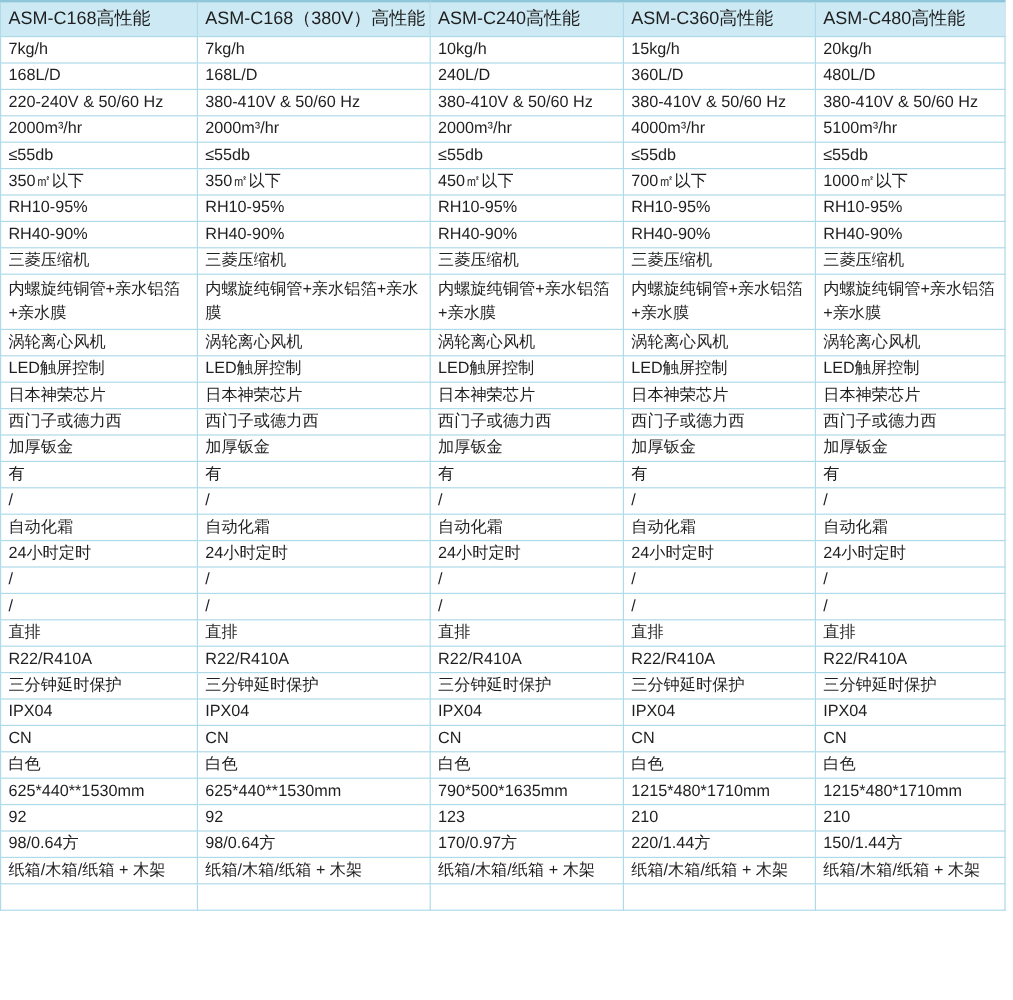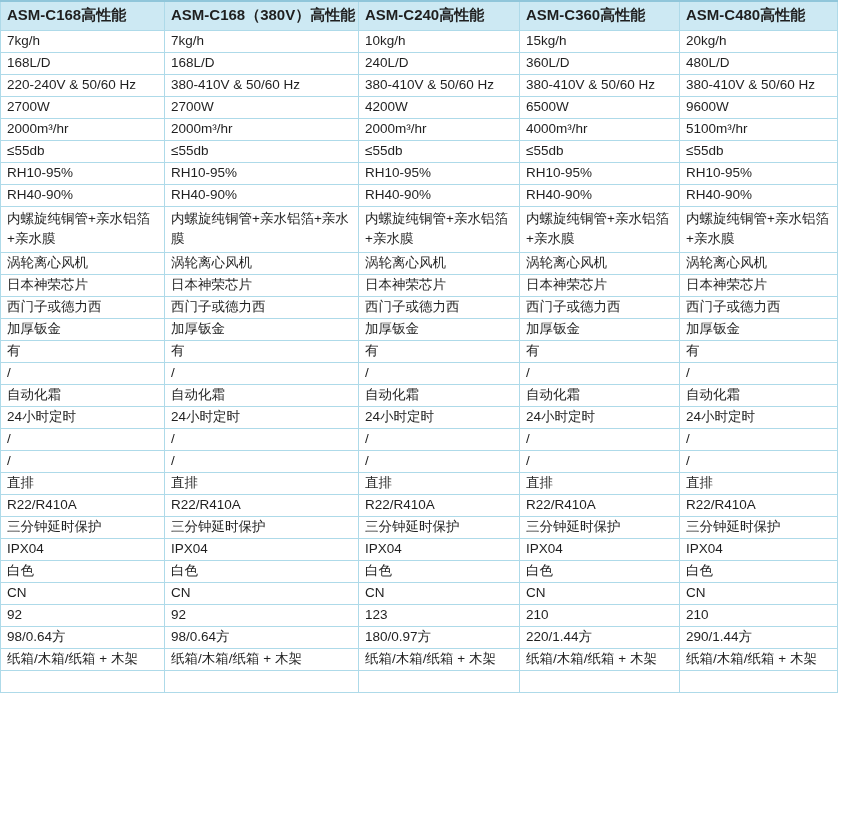--- a/index.html
+++ b/index.html
@@ -18,21 +18,21 @@
   }
   .spec-table col.c1 { width: 164px; }
   .spec-table col.c2 { width: 194px; }
   .spec-table col.c3 { width: 161px; }
   .spec-table col.c4 { width: 160px; }
   .spec-table col.c5 { width: 158px; }
   .spec-table th {
     background: var(--header-bg, #cde9f3);
     color: var(--text-col, #1f1f1f);
     font-size: 15px;
-    font-weight: bold;
+    font-weight: normal;
     text-align: left;
     height: 29px;
     padding: 0 2px 0 6px;
     border: 1px solid var(--border-col, #aedae9);
     border-top: 2px solid var(--top-line, #90c6da);
     white-space: nowrap;
     overflow: hidden;
   }
   .spec-table td {
     background: #ffffff;
@@ -86,186 +86,207 @@
           <td>480L/D</td>
         </tr>
         <tr>
           <td>220-240V &amp; 50/60 Hz</td>
           <td>380-410V &amp; 50/60 Hz</td>
           <td>380-410V &amp; 50/60 Hz</td>
           <td>380-410V &amp; 50/60 Hz</td>
           <td>380-410V &amp; 50/60 Hz</td>
         </tr>
         <tr>
-          <td>2700W</td>
-          <td>2700W</td>
-          <td>4200W</td>
-          <td>6500W</td>
-          <td>9600W</td>
-        </tr>
-        <tr>
           <td>2000m³/hr</td>
           <td>2000m³/hr</td>
           <td>2000m³/hr</td>
           <td>4000m³/hr</td>
           <td>5100m³/hr</td>
         </tr>
         <tr>
           <td>≤55db</td>
           <td>≤55db</td>
           <td>≤55db</td>
           <td>≤55db</td>
           <td>≤55db</td>
         </tr>
         <tr>
-          <td>RH10-95%</td>
-          <td>RH10-95%</td>
-          <td>RH10-95%</td>
-          <td>RH10-95%</td>
-          <td>RH10-95%</td>
-        </tr>
-        <tr>
-          <td>RH40-90%</td>
-          <td>RH40-90%</td>
-          <td>RH40-90%</td>
-          <td>RH40-90%</td>
-          <td>RH40-90%</td>
+          <td>350㎡以下</td>
+          <td>350㎡以下</td>
+          <td>450㎡以下</td>
+          <td>700㎡以下</td>
+          <td>1000㎡以下</td>
+        </tr>
+        <tr>
+          <td>RH10-95%</td>
+          <td>RH10-95%</td>
+          <td>RH10-95%</td>
+          <td>RH10-95%</td>
+          <td>RH10-95%</td>
+        </tr>
+        <tr>
+          <td>RH40-90%</td>
+          <td>RH40-90%</td>
+          <td>RH40-90%</td>
+          <td>RH40-90%</td>
+          <td>RH40-90%</td>
+        </tr>
+        <tr>
+          <td>三菱压缩机</td>
+          <td>三菱压缩机</td>
+          <td>三菱压缩机</td>
+          <td>三菱压缩机</td>
+          <td>三菱压缩机</td>
         </tr>
         <tr class="tall">
           <td>内螺旋纯铜管+亲水铝箔+亲水膜</td>
           <td>内螺旋纯铜管+亲水铝箔+亲水膜</td>
           <td>内螺旋纯铜管+亲水铝箔+亲水膜</td>
           <td>内螺旋纯铜管+亲水铝箔+亲水膜</td>
           <td>内螺旋纯铜管+亲水铝箔+亲水膜</td>
         </tr>
         <tr>
           <td>涡轮离心风机</td>
           <td>涡轮离心风机</td>
           <td>涡轮离心风机</td>
           <td>涡轮离心风机</td>
           <td>涡轮离心风机</td>
         </tr>
         <tr>
-          <td>日本神荣芯片</td>
-          <td>日本神荣芯片</td>
-          <td>日本神荣芯片</td>
-          <td>日本神荣芯片</td>
-          <td>日本神荣芯片</td>
-        </tr>
-        <tr>
-          <td>西门子或德力西</td>
-          <td>西门子或德力西</td>
-          <td>西门子或德力西</td>
-          <td>西门子或德力西</td>
-          <td>西门子或德力西</td>
-        </tr>
-        <tr>
-          <td>加厚钣金</td>
-          <td>加厚钣金</td>
-          <td>加厚钣金</td>
-          <td>加厚钣金</td>
-          <td>加厚钣金</td>
-        </tr>
-        <tr>
-          <td>有</td>
-          <td>有</td>
-          <td>有</td>
-          <td>有</td>
-          <td>有</td>
-        </tr>
-        <tr>
-          <td>/</td>
-          <td>/</td>
-          <td>/</td>
-          <td>/</td>
-          <td>/</td>
-        </tr>
-        <tr>
-          <td>自动化霜</td>
-          <td>自动化霜</td>
-          <td>自动化霜</td>
-          <td>自动化霜</td>
-          <td>自动化霜</td>
-        </tr>
-        <tr>
-          <td>24小时定时</td>
-          <td>24小时定时</td>
-          <td>24小时定时</td>
-          <td>24小时定时</td>
-          <td>24小时定时</td>
-        </tr>
-        <tr>
-          <td>/</td>
-          <td>/</td>
-          <td>/</td>
-          <td>/</td>
-          <td>/</td>
-        </tr>
-        <tr>
-          <td>/</td>
-          <td>/</td>
-          <td>/</td>
-          <td>/</td>
-          <td>/</td>
-        </tr>
-        <tr>
-          <td>直排</td>
-          <td>直排</td>
-          <td>直排</td>
-          <td>直排</td>
-          <td>直排</td>
-        </tr>
-        <tr>
-          <td>R22/R410A</td>
-          <td>R22/R410A</td>
-          <td>R22/R410A</td>
-          <td>R22/R410A</td>
-          <td>R22/R410A</td>
-        </tr>
-        <tr>
-          <td>三分钟延时保护</td>
-          <td>三分钟延时保护</td>
-          <td>三分钟延时保护</td>
-          <td>三分钟延时保护</td>
-          <td>三分钟延时保护</td>
-        </tr>
-        <tr>
-          <td>IPX04</td>
-          <td>IPX04</td>
-          <td>IPX04</td>
-          <td>IPX04</td>
-          <td>IPX04</td>
-        </tr>
-        <tr>
-          <td>白色</td>
-          <td>白色</td>
-          <td>白色</td>
-          <td>白色</td>
-          <td>白色</td>
-        </tr>
-        <tr>
-          <td>CN</td>
-          <td>CN</td>
-          <td>CN</td>
-          <td>CN</td>
-          <td>CN</td>
+          <td>LED触屏控制</td>
+          <td>LED触屏控制</td>
+          <td>LED触屏控制</td>
+          <td>LED触屏控制</td>
+          <td>LED触屏控制</td>
+        </tr>
+        <tr>
+          <td>日本神荣芯片</td>
+          <td>日本神荣芯片</td>
+          <td>日本神荣芯片</td>
+          <td>日本神荣芯片</td>
+          <td>日本神荣芯片</td>
+        </tr>
+        <tr>
+          <td>西门子或德力西</td>
+          <td>西门子或德力西</td>
+          <td>西门子或德力西</td>
+          <td>西门子或德力西</td>
+          <td>西门子或德力西</td>
+        </tr>
+        <tr>
+          <td>加厚钣金</td>
+          <td>加厚钣金</td>
+          <td>加厚钣金</td>
+          <td>加厚钣金</td>
+          <td>加厚钣金</td>
+        </tr>
+        <tr>
+          <td>有</td>
+          <td>有</td>
+          <td>有</td>
+          <td>有</td>
+          <td>有</td>
+        </tr>
+        <tr>
+          <td>/</td>
+          <td>/</td>
+          <td>/</td>
+          <td>/</td>
+          <td>/</td>
+        </tr>
+        <tr>
+          <td>自动化霜</td>
+          <td>自动化霜</td>
+          <td>自动化霜</td>
+          <td>自动化霜</td>
+          <td>自动化霜</td>
+        </tr>
+        <tr>
+          <td>24小时定时</td>
+          <td>24小时定时</td>
+          <td>24小时定时</td>
+          <td>24小时定时</td>
+          <td>24小时定时</td>
+        </tr>
+        <tr>
+          <td>/</td>
+          <td>/</td>
+          <td>/</td>
+          <td>/</td>
+          <td>/</td>
+        </tr>
+        <tr>
+          <td>/</td>
+          <td>/</td>
+          <td>/</td>
+          <td>/</td>
+          <td>/</td>
+        </tr>
+        <tr>
+          <td>直排</td>
+          <td>直排</td>
+          <td>直排</td>
+          <td>直排</td>
+          <td>直排</td>
+        </tr>
+        <tr>
+          <td>R22/R410A</td>
+          <td>R22/R410A</td>
+          <td>R22/R410A</td>
+          <td>R22/R410A</td>
+          <td>R22/R410A</td>
+        </tr>
+        <tr>
+          <td>三分钟延时保护</td>
+          <td>三分钟延时保护</td>
+          <td>三分钟延时保护</td>
+          <td>三分钟延时保护</td>
+          <td>三分钟延时保护</td>
+        </tr>
+        <tr>
+          <td>IPX04</td>
+          <td>IPX04</td>
+          <td>IPX04</td>
+          <td>IPX04</td>
+          <td>IPX04</td>
+        </tr>
+        <tr>
+          <td>CN</td>
+          <td>CN</td>
+          <td>CN</td>
+          <td>CN</td>
+          <td>CN</td>
+        </tr>
+        <tr>
+          <td>白色</td>
+          <td>白色</td>
+          <td>白色</td>
+          <td>白色</td>
+          <td>白色</td>
+        </tr>
+        <tr>
+          <td>625*440**1530mm</td>
+          <td>625*440**1530mm</td>
+          <td>790*500*1635mm</td>
+          <td>1215*480*1710mm</td>
+          <td>1215*480*1710mm</td>
         </tr>
         <tr>
           <td>92</td>
           <td>92</td>
           <td>123</td>
           <td>210</td>
           <td>210</td>
         </tr>
         <tr>
           <td>98/0.64方</td>
           <td>98/0.64方</td>
-          <td>180/0.97方</td>
+          <td>170/0.97方</td>
           <td>220/1.44方</td>
-          <td>290/1.44方</td>
+          <td>150/1.44方</td>
         </tr>
         <tr>
           <td>纸箱/木箱/纸箱 + 木架</td>
           <td>纸箱/木箱/纸箱 + 木架</td>
           <td>纸箱/木箱/纸箱 + 木架</td>
           <td>纸箱/木箱/纸箱 + 木架</td>
           <td>纸箱/木箱/纸箱 + 木架</td>
         </tr>
         <tr class="stub">
           <td></td>

